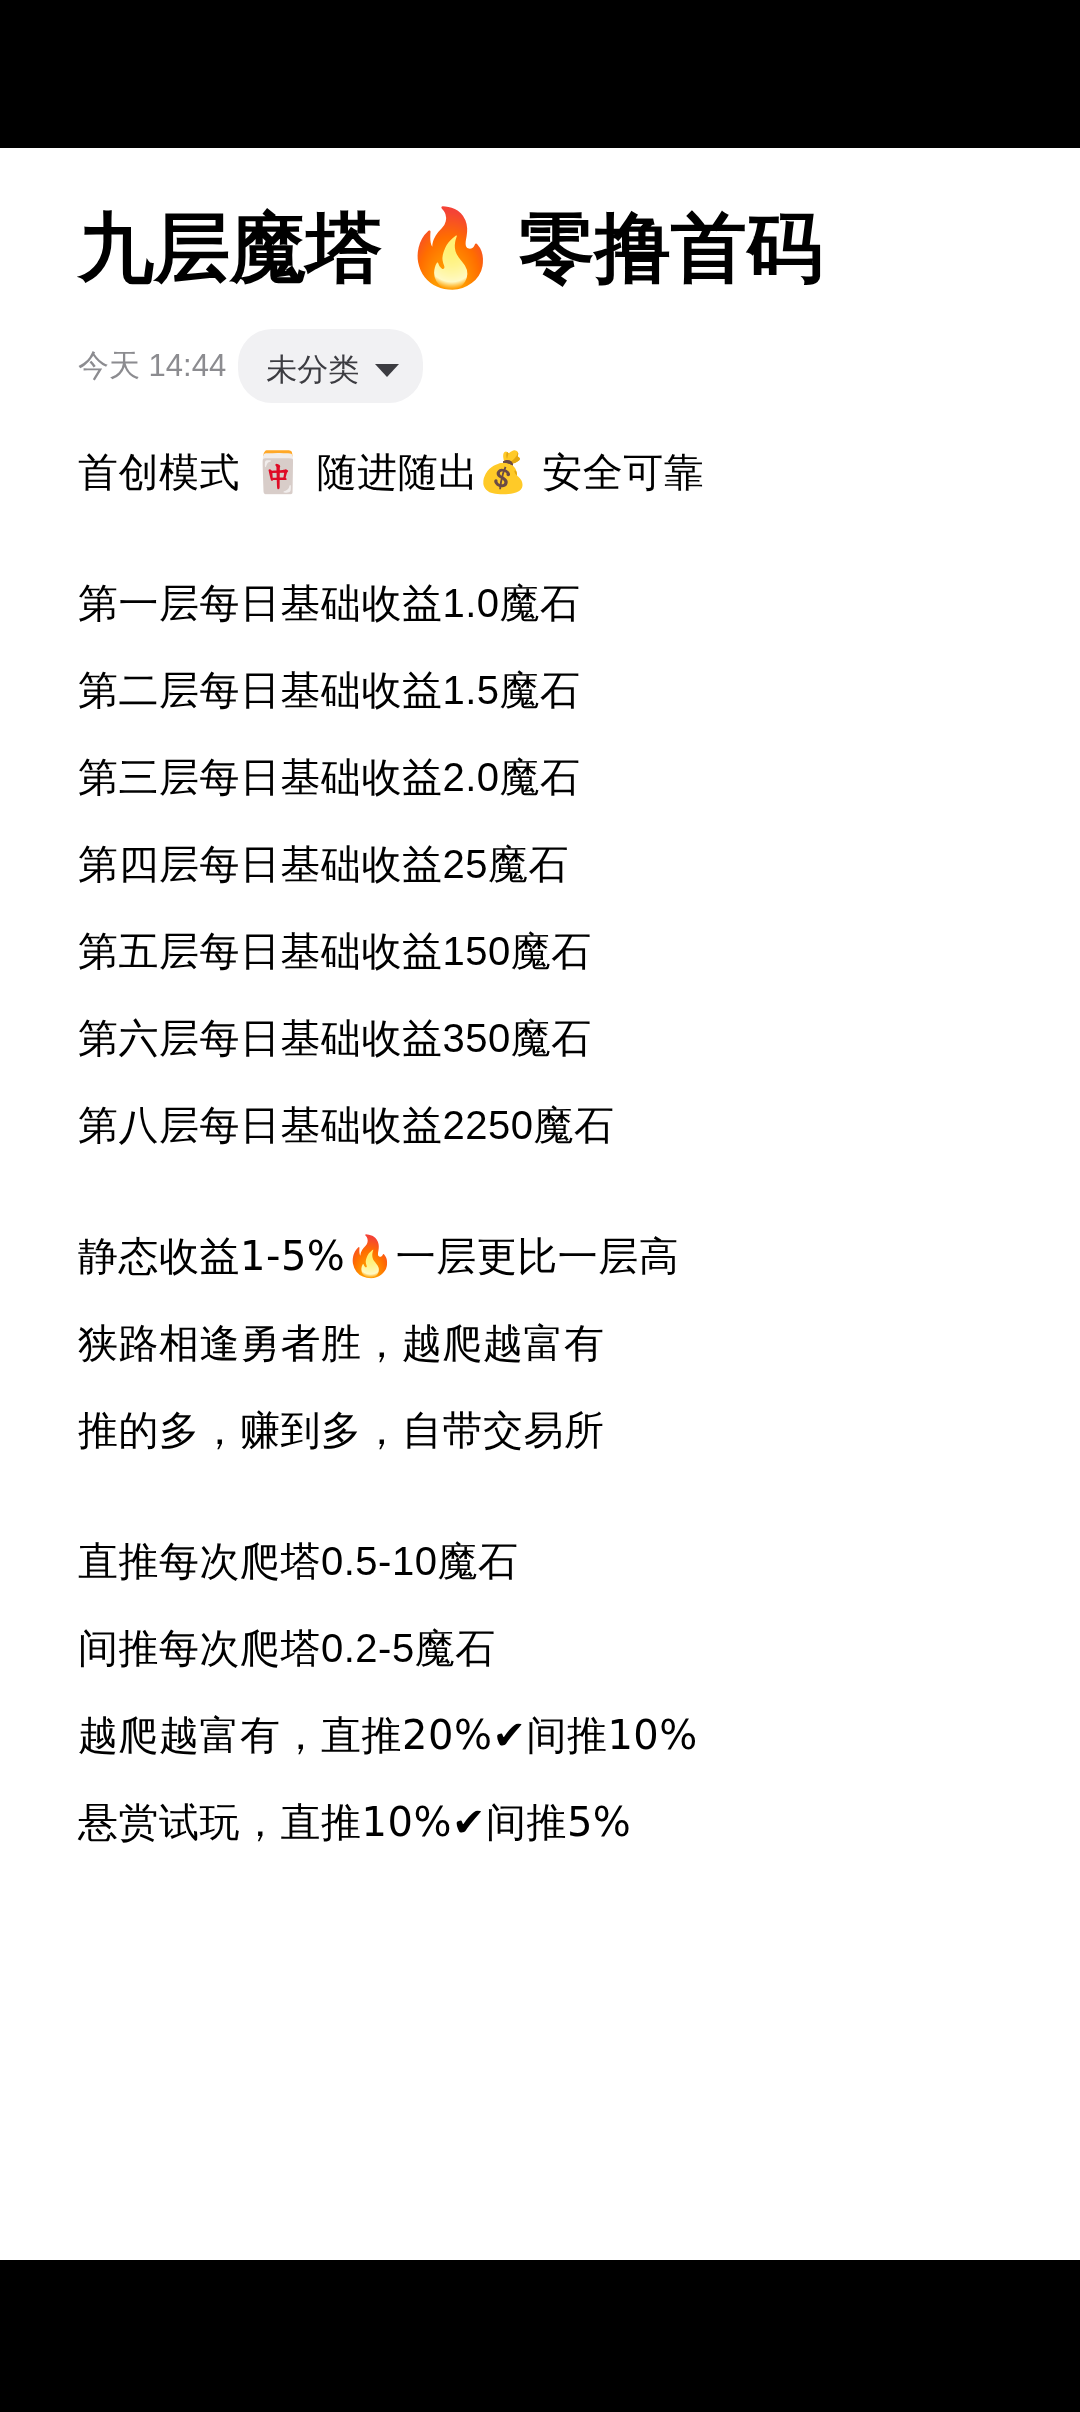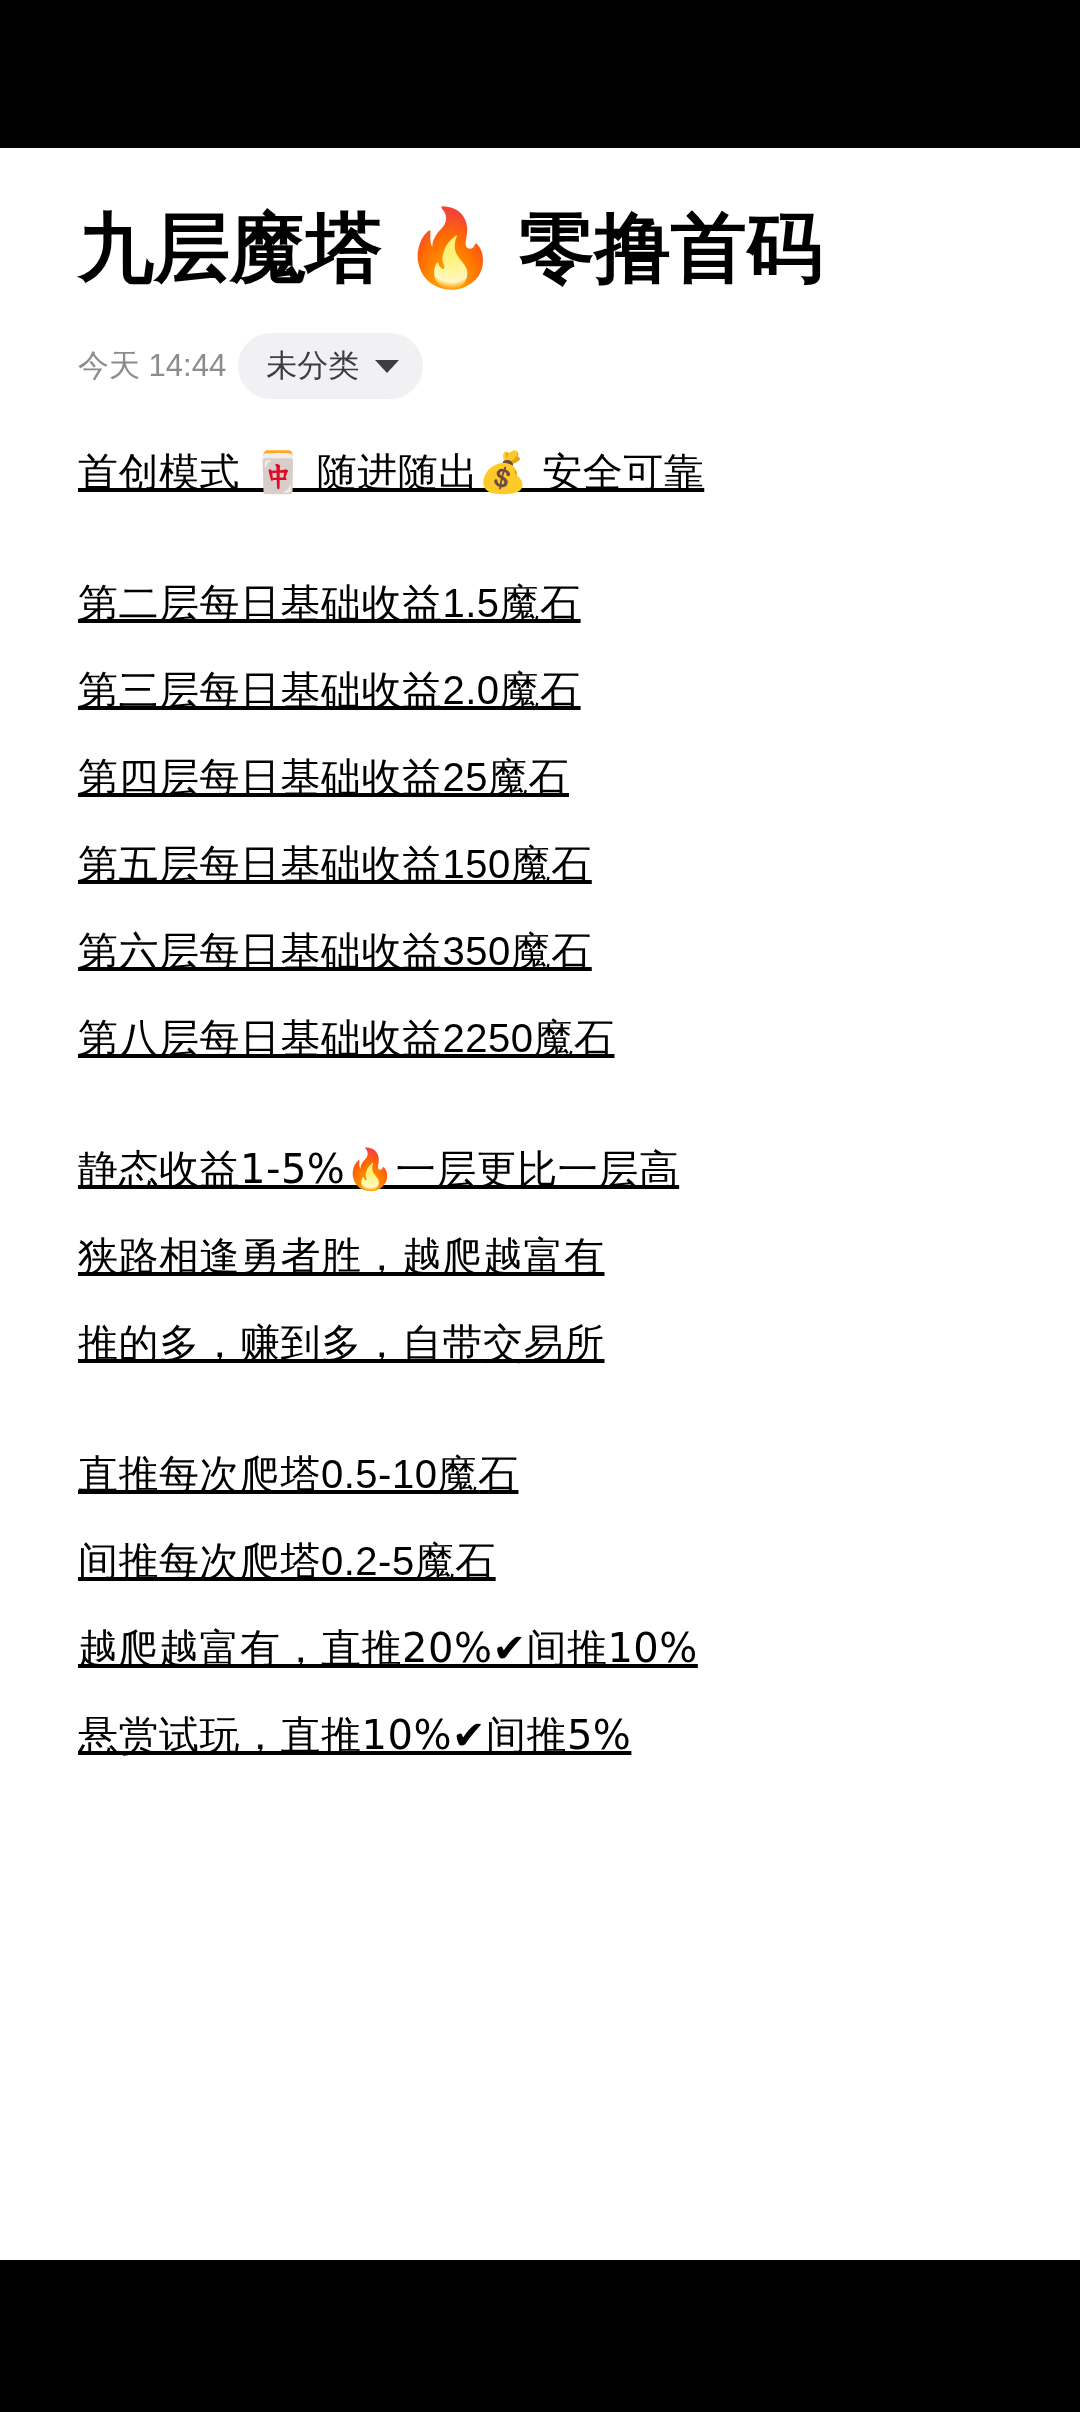--- a/index.html
+++ b/index.html
@@ -52,39 +52,38 @@
     color: #8c8c90;
     margin-right: 12px;
     white-space: nowrap;
   }
   .category-chip {
     display: inline-flex;
     align-items: center;
     background: #f1f1f3;
     border-radius: 34px;
     height: 66px;
-    padding: 0 24px 0 28px;
+    padding: 8px 24px 0 28px;
   }
   .category-chip .chip-label {
     font-size: 31px;
     color: #3c3c41;
     margin-right: 16px;
     white-space: nowrap;
   }
   .chevron {
     width: 0;
     height: 0;
     border-left: 12px solid transparent;
     border-right: 12px solid transparent;
     border-top: 13px solid #3c3c41;
     display: inline-block;
   }
   .body-block {
     margin-top: 30px;
-    text-decoration: underline;
   }
   .line {
     font-size: 40px;
     line-height: 87px;
     color: #000000;
     white-space: nowrap;
     letter-spacing: 0.5px;
   }
   .line.spacer {
     height: 44px;
@@ -106,20 +105,21 @@
       <span class="meta-time">今天 14:44</span>
       <span class="category-chip">
         <span class="chip-label">未分类</span>
         <span class="chevron"></span>
       </span>
     </div>
 
     <div class="body-block">
       <div class="line emoji">首创模式 🀄 随进随出💰 安全可靠</div>
       <div class="line spacer"></div>
+      <div class="line">第一层每日基础收益1.0魔石</div>
       <div class="line">第二层每日基础收益1.5魔石</div>
       <div class="line">第三层每日基础收益2.0魔石</div>
       <div class="line">第四层每日基础收益25魔石</div>
       <div class="line">第五层每日基础收益150魔石</div>
       <div class="line">第六层每日基础收益350魔石</div>
       <div class="line">第八层每日基础收益2250魔石</div>
       <div class="line spacer"></div>
       <div class="line emoji">静态收益1-5%🔥一层更比一层高</div>
       <div class="line">狭路相逢勇者胜，越爬越富有</div>
       <div class="line">推的多，赚到多，自带交易所</div>

